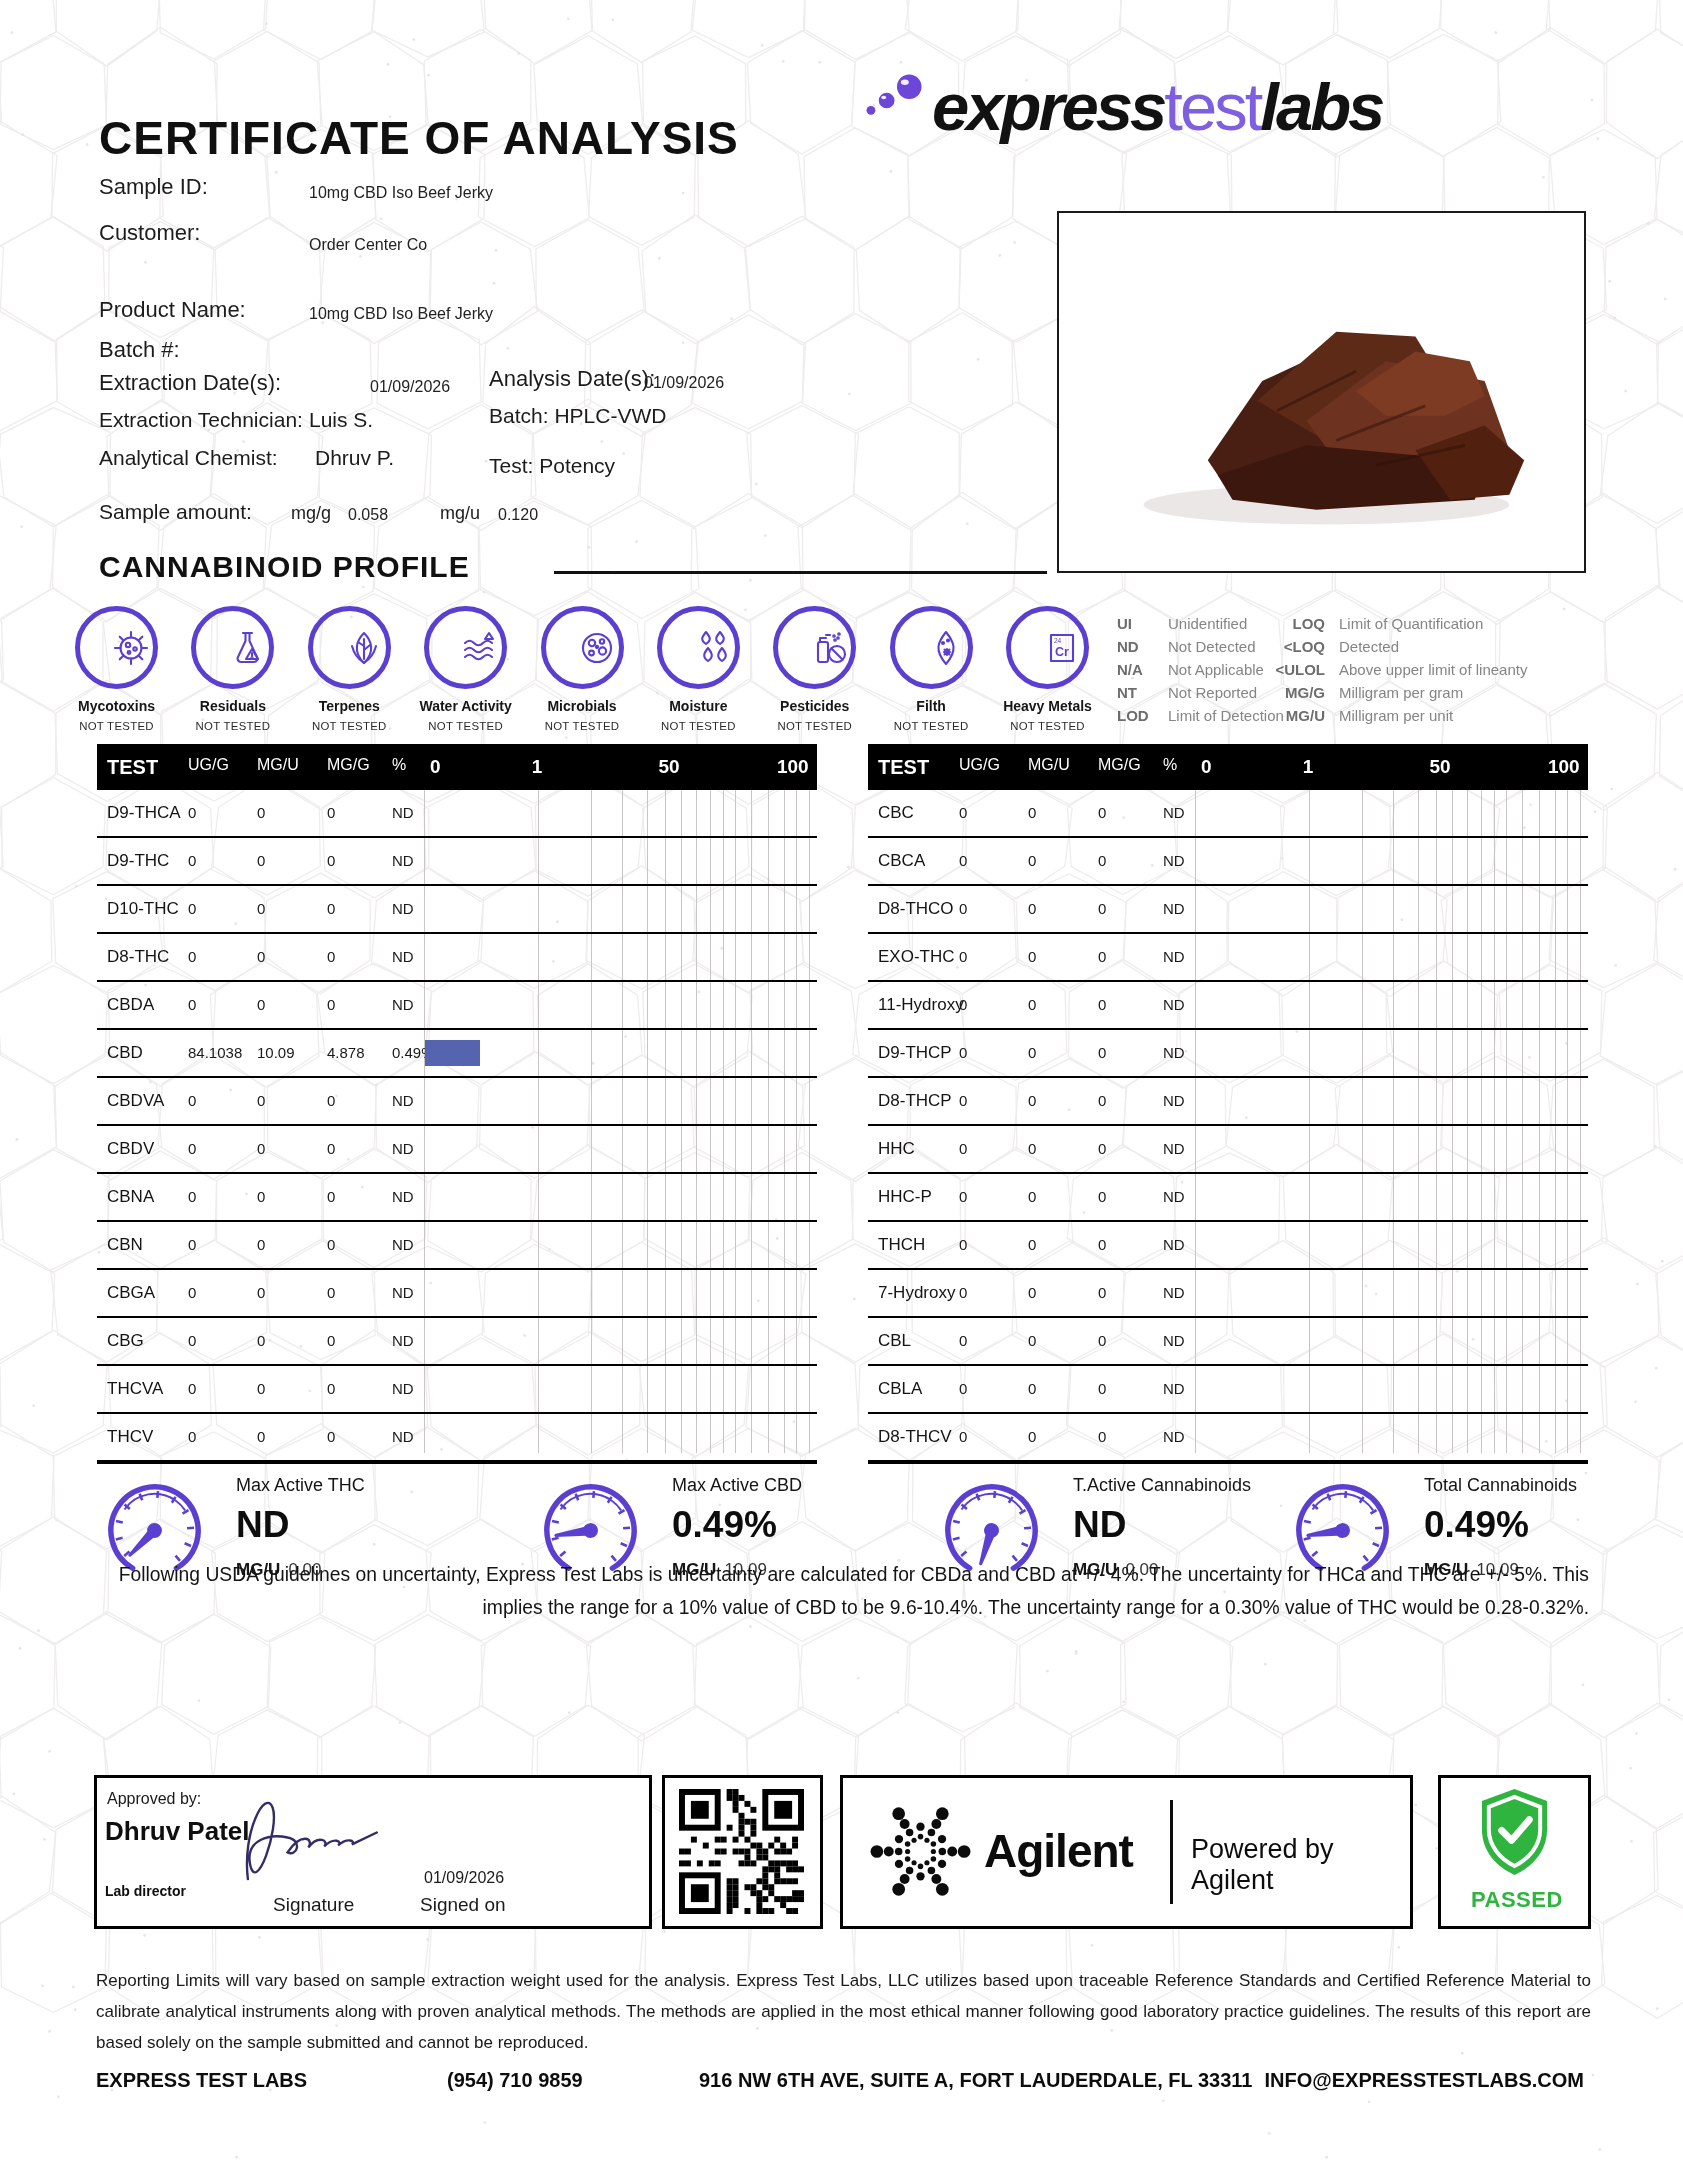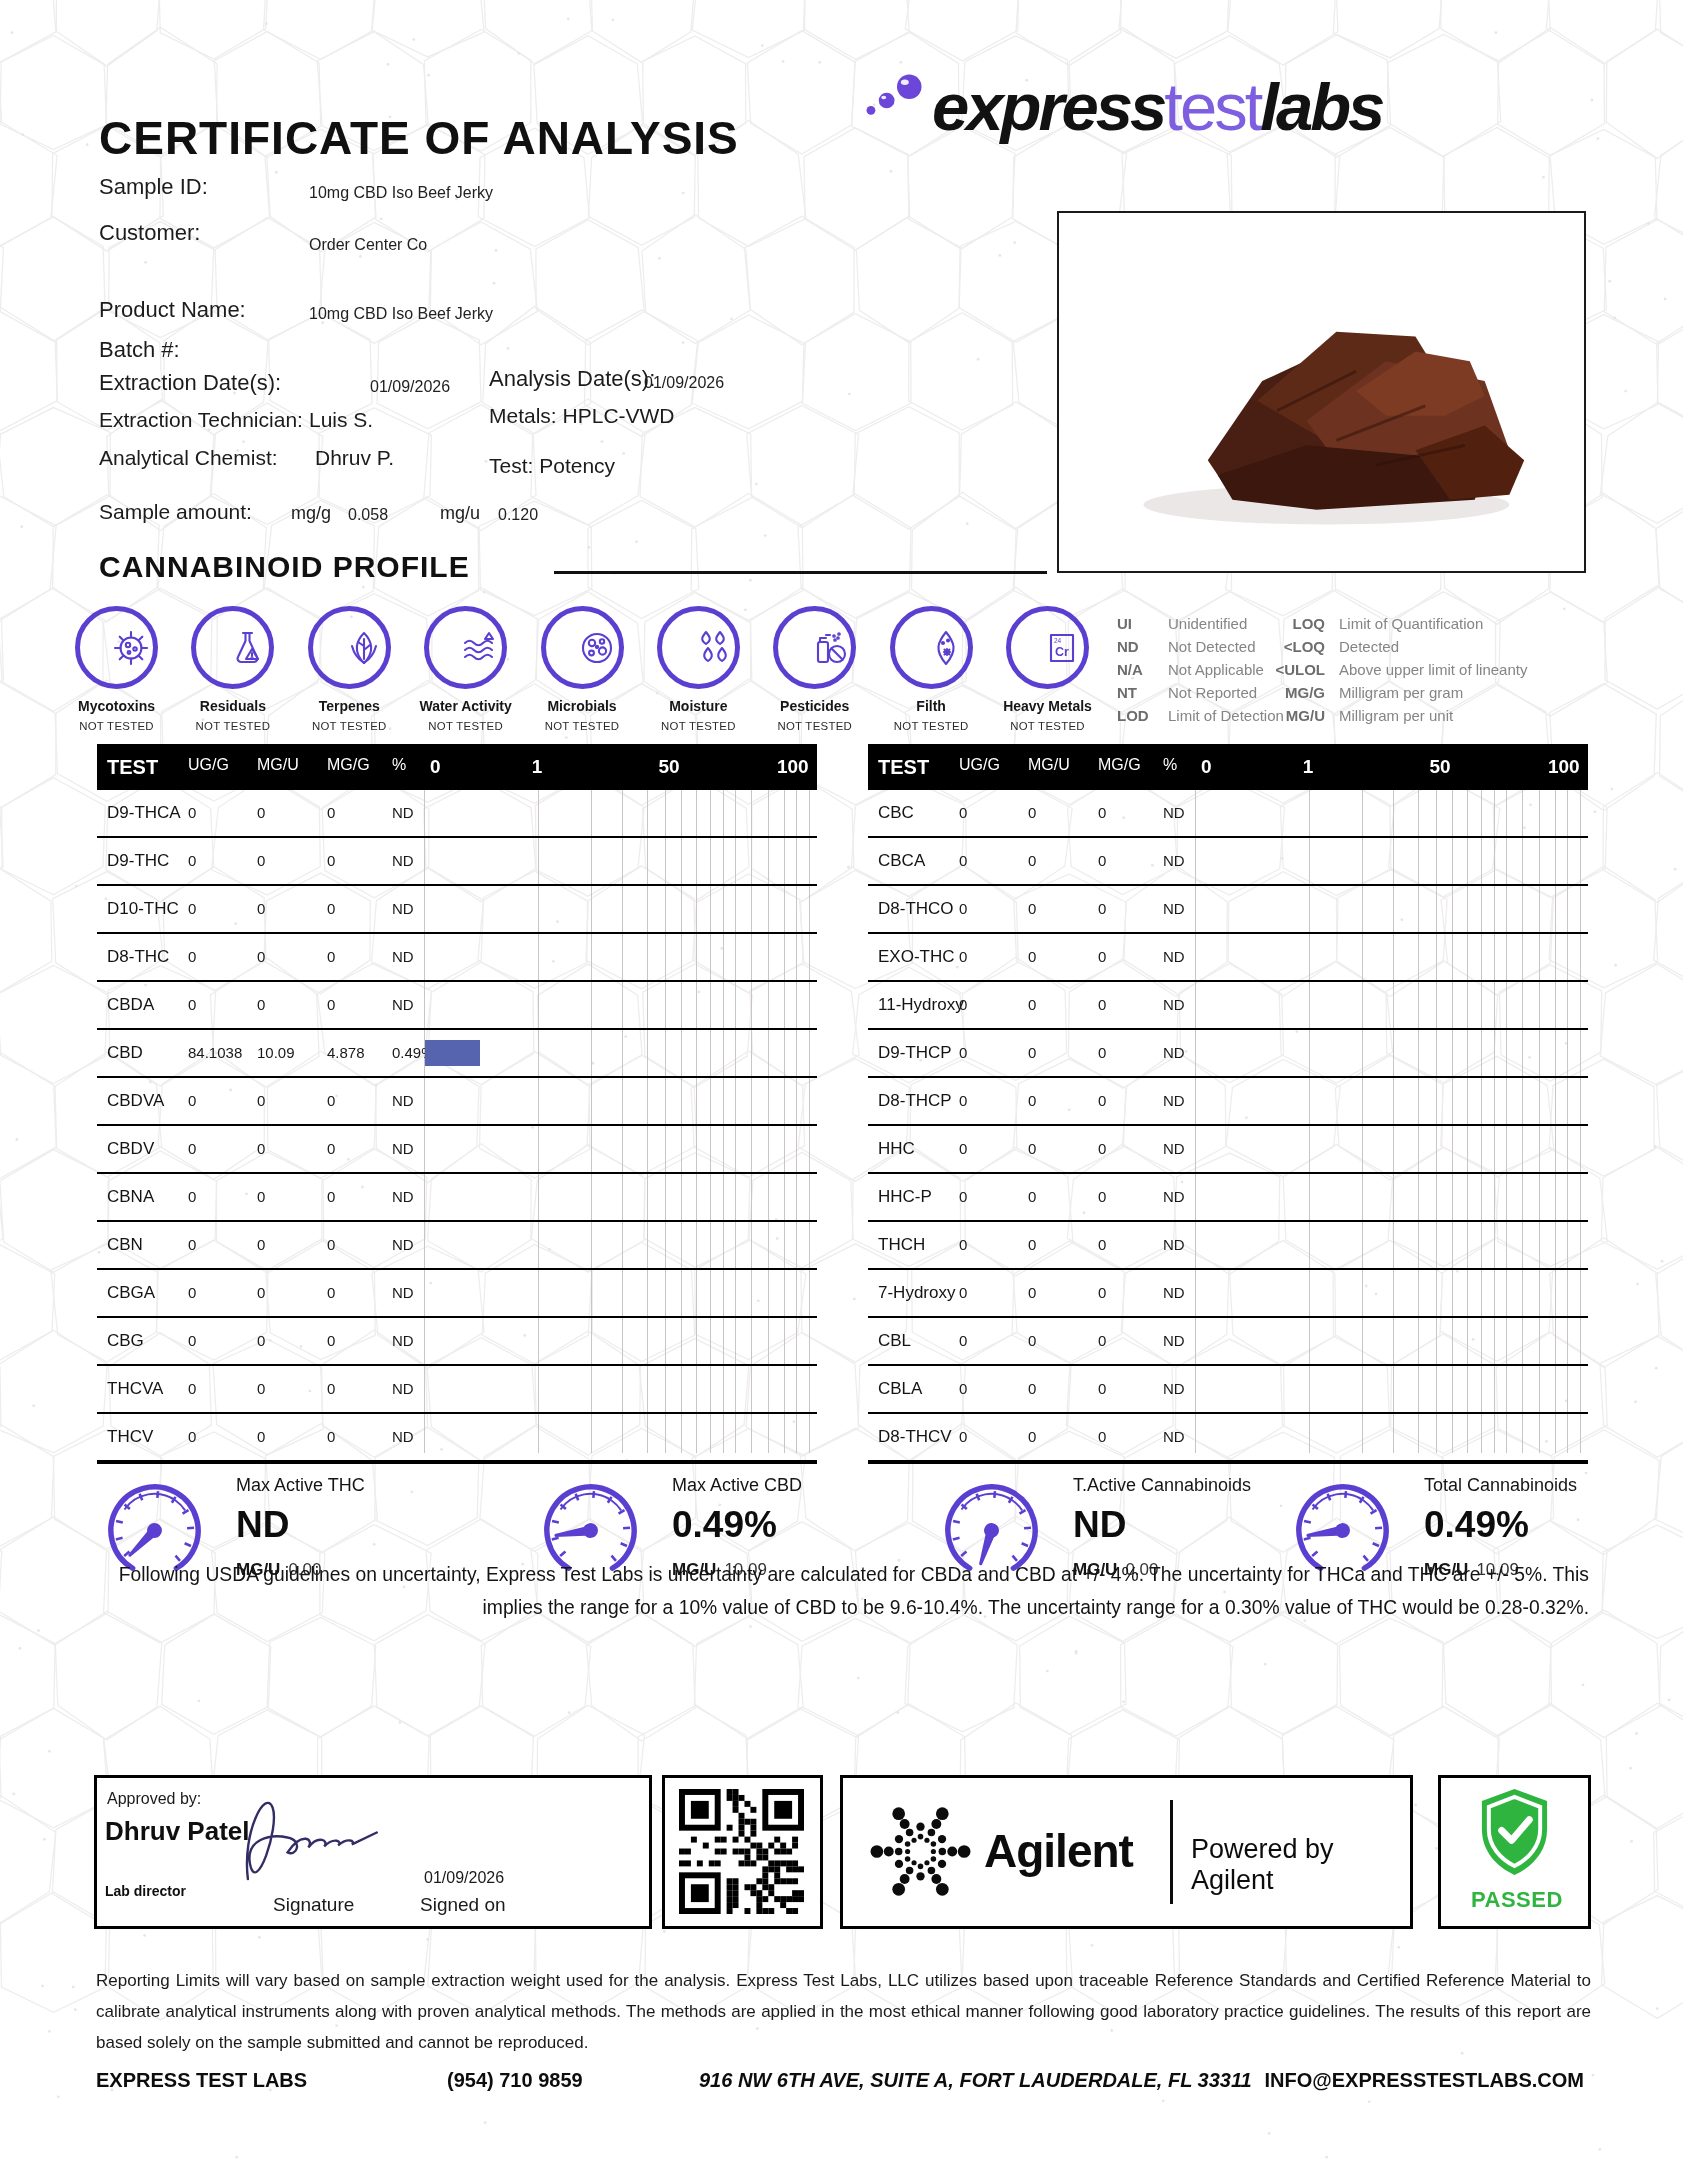--- a/index.html
+++ b/index.html
@@ -824,21 +824,21 @@
     <div class="abs val" style="left:309px;top:345px;"></div>
 
     <div class="abs lbl" style="left:99px;top:370px;">Extraction Date(s):</div>
     <div class="abs val" style="left:370px;top:378px;">01/09/2026</div>
     <div class="abs lbl" style="left:489px;top:366px;">Analysis Date(s):</div>
     <div class="abs val" style="left:644px;top:374px;">01/09/2026</div>
 
     <div class="abs lbl-sm" style="left:99px;top:408px;">Extraction Technician:</div>
     <div class="abs lbl-sm" style="left:309px;top:408px;">Luis S.</div>
     <div class="abs lbl-sm" style="left:489px;top:404px;">
-      <span>Metals:</span>
+      <span>Batch:</span>
       <span>HPLC-VWD</span>
     </div>
 
     <div class="abs lbl-sm" style="left:99px;top:446px;">Analytical Chemist:</div>
     <div class="abs lbl-sm" style="left:315px;top:446px;">Dhruv P.</div>
     <div class="abs lbl-sm" style="left:489px;top:454px;">
       <span>Test:</span>
       <span>Potency</span>
     </div>
 
@@ -1562,18 +1562,18 @@
         <path d="M39 11 L65 21 V44 C65 61 53 74 39 81 C25 74 13 61 13 44 V21 Z" fill="none" stroke="#fff" stroke-width="4"></path>
         <path d="M26 45 L36 55 L54 34" fill="none" stroke="#fff" stroke-width="7" stroke-linecap="round" stroke-linejoin="round"></path>
       </svg>
       <div class="abs passed-label" style="left:30px;top:109px;">PASSED</div>
     </div>
 
     <div class="abs note-sm" style="left:96px;top:1965px;width:1495px;">Reporting Limits will vary based on sample extraction weight used for the analysis. Express Test Labs, LLC utilizes based upon traceable Reference Standards and Certified Reference Material to calibrate analytical instruments along with proven analytical methods. The methods are applied in the most ethical manner following good laboratory practice guidelines. The results of this report are based solely on the sample submitted and cannot be reproduced.</div>
 
     <div class="abs contact" style="left:96px;top:2069px;">EXPRESS TEST LABS</div>
     <div class="abs contact" style="left:447px;top:2069px;">(954) 710 9859</div>
-    <div class="abs contact" style="left:699px;top:2069px;font-style:italic;">916 NW 6TH AVE, SUITE A, FORT LAUDERDALE, FL 33311</div>
+    <div class="abs contact" style="left:699px;top:2069px;">916 NW 6TH AVE, SUITE A, FORT LAUDERDALE, FL 33311</div>
     <div class="abs contact" style="left:1584px;top:2069px;transform:translateX(-100%);">INFO@EXPRESSTESTLABS.COM</div>
 
   </div>
 </div>
 
 
 </body></html>

